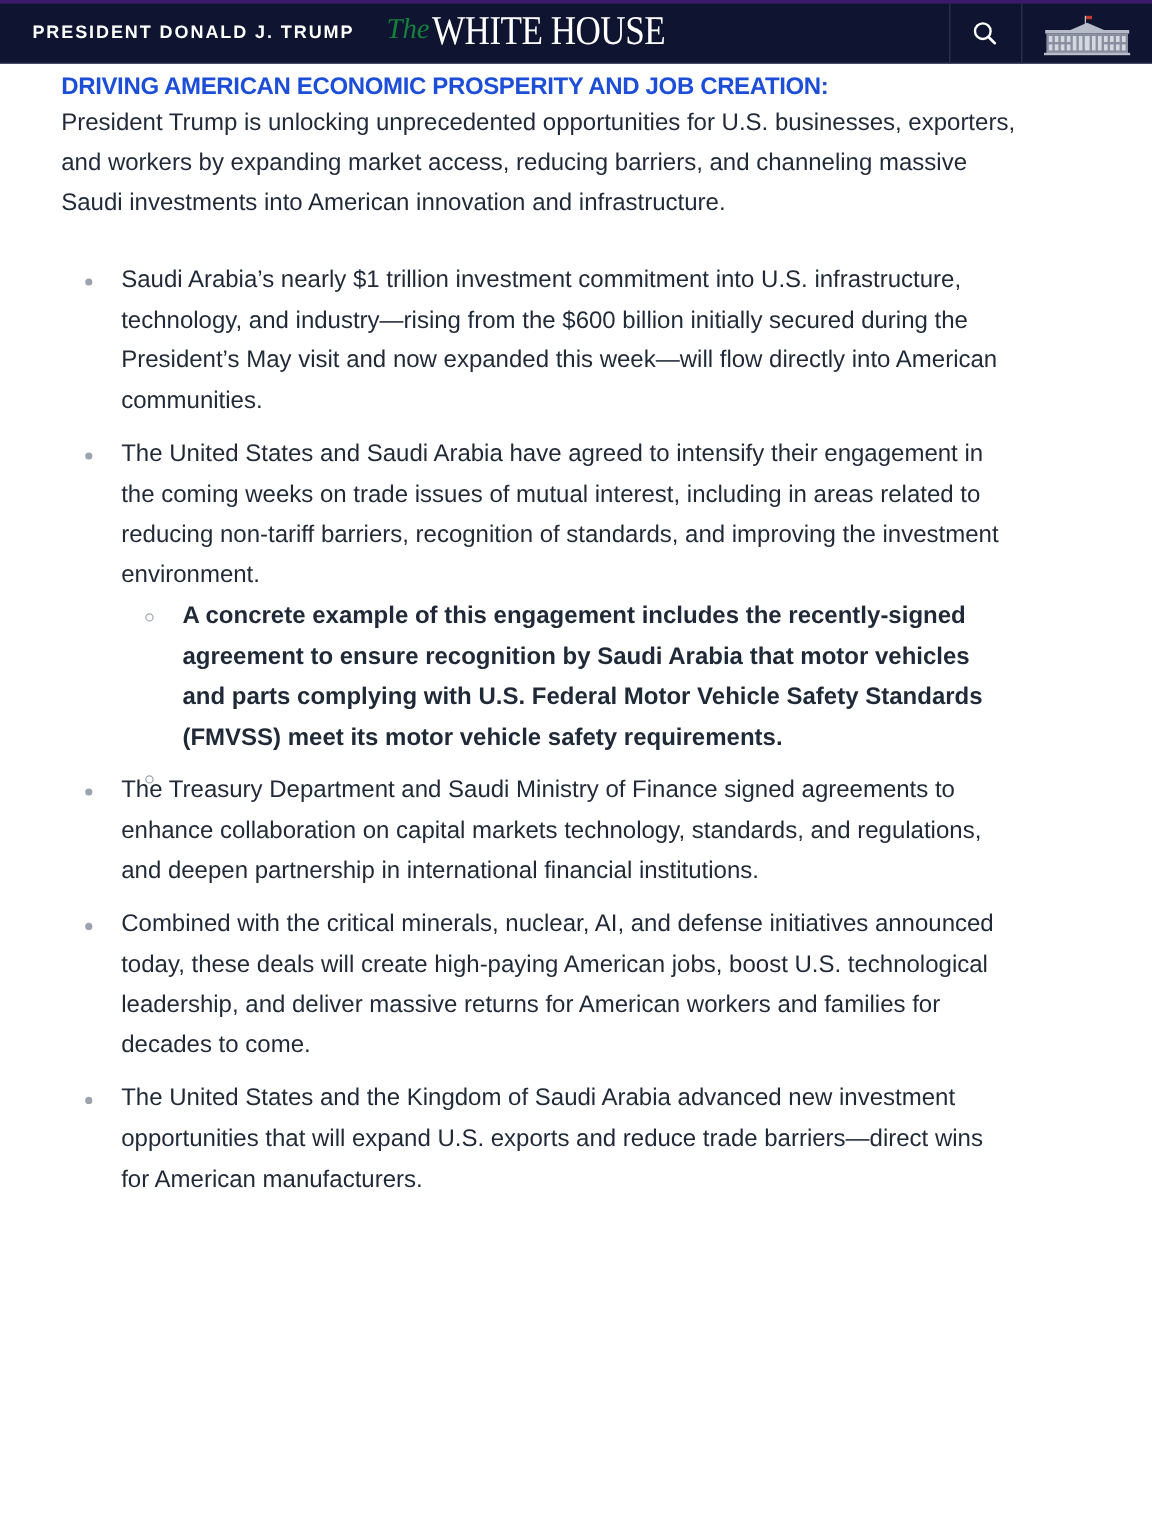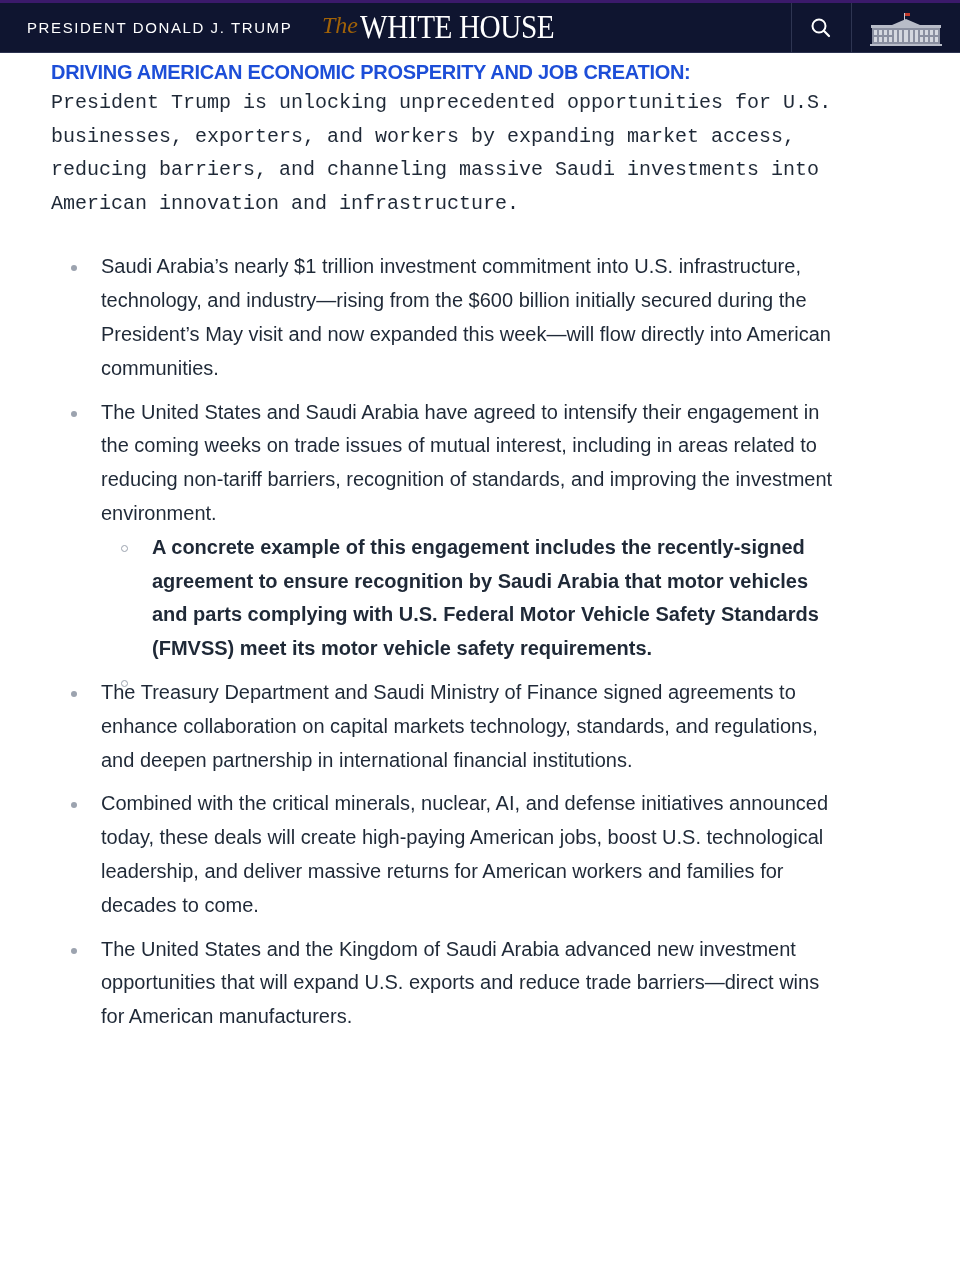--- a/index.html
+++ b/index.html
@@ -11,44 +11,44 @@
   }
   .topbar {
     position: absolute; left: 0; top: 0; width: 960px; height: 53px;
     background: #0f1530;
     border-top: 3px solid #3b1a6b;
     box-sizing: border-box;
     border-bottom: 1px solid #2c3350;
   }
   .brand-left {
     position: absolute; left: 27px; top: 16px;
-    color: #ffffff; font-weight: normal; font-size: 15px; letter-spacing: 1.6px;
+    color: #ffffff; font-weight: bold; font-size: 15px; letter-spacing: 1.6px;
   }
   .brand-the {
     position: absolute; left: 322px; top: 9px;
-    color: #a16207; font-family: "Liberation Serif", serif; font-style: italic; font-size: 24px;
+    color: #15803d; font-family: "Liberation Serif", serif; font-style: italic; font-size: 24px;
   }
   .brand-wh {
     position: absolute; left: 360px; top: 5px;
     color: #ffffff; font-family: "Liberation Serif", serif; font-size: 34px;
     transform: scaleX(0.86); transform-origin: left center; letter-spacing: -0.5px;
   }
   .divider { position: absolute; top: 0; width: 1px; height: 50px; background: #2e3552; }
   .search-btn {
     position: absolute; left: 792px; top: 0; width: 58px; height: 50px;
     display: flex; align-items: center; justify-content: center; cursor: pointer;
   }
   .wh-logo { position: absolute; left: 870px; top: 10px; width: 72px; height: 34px; }
 
   .content { position: absolute; left: 51px; top: 56px; width: 800px; }
   .section-title {
     font-weight: bold; font-size: 20px; color: #1d4ed8; letter-spacing: -0.3px;
     margin: 2px 0 0 0; line-height: 28px;
   }
-  .intro { font-size: 20px; line-height: 33.6px; margin: 0; color: #1f2937; font-family: Liberation Mono, monospace; }
+  .intro { font-size: 20px; line-height: 33.6px; margin: 0; color: #1f2937; }
   ul.bullets { list-style: none; margin: 30px 12px 0 0; padding: 0; }
   ul.bullets > li {
     position: relative; padding-left: 50px; font-size: 20px; line-height: 33.8px;
     margin-bottom: 10px; color: #1f2937;
   }
   ul.bullets > li .dot {
     position: absolute; left: 20px; top: 15px; width: 6px; height: 6px;
     border-radius: 50%; background: #9ca3af;
   }
   ul.sub { list-style: none; margin: 0; padding: 0; font-weight: bold; }

